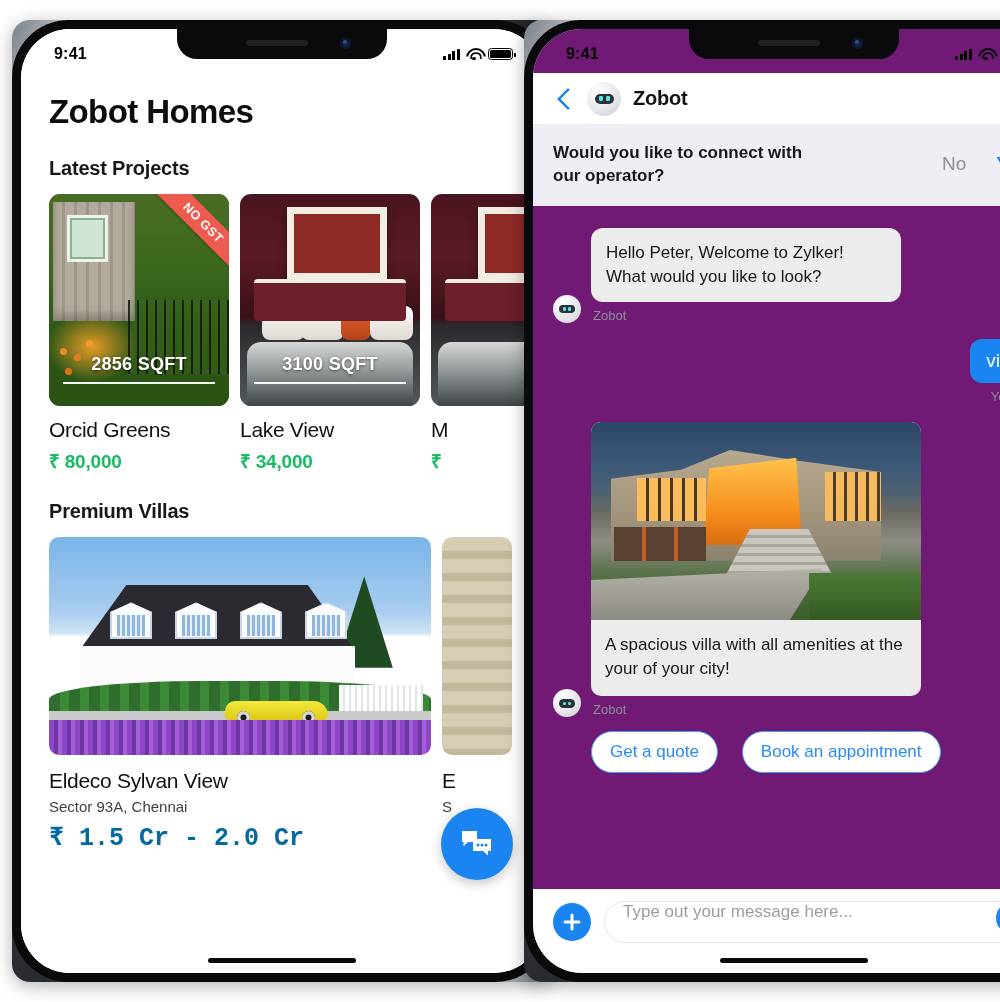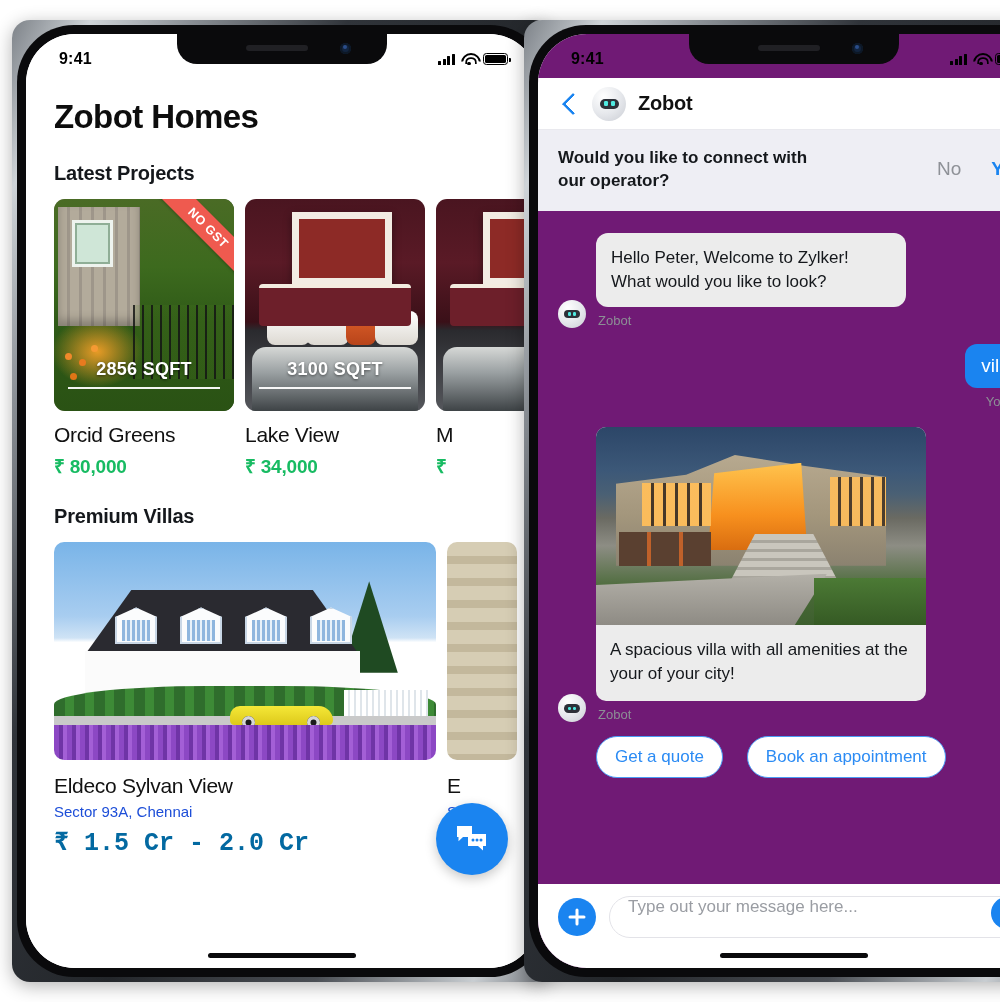--- a/index.html
+++ b/index.html
@@ -10,21 +10,20 @@
     overflow: hidden;
   }
   .stage { position: relative; width: 1000px; height: 1002px; }
 
   
   .phone {
     position: absolute;
     width: 540px; height: 962px;
     border-radius: 18px;
     background: linear-gradient(115deg,#7d8288 0%,#cfd4d8 8%,#8b9096 18%,#30343a 34%,#23262a 55%,#4a4e54 76%,#c8cdd1 92%,#70747a 100%);
-    padding: 5px;
     box-shadow: 0 4px 18px rgba(0,0,0,.30);
   }
   .phone.left  { left: 12px;  top: 20px; }
   .phone.right { left: 524px; top: 20px; }
   .phone-inner {
     width: 100%; height: 100%;
     border-radius: 57px;
     background: #0a0a0c;
     padding: 9px;
   }
@@ -127,21 +126,21 @@
     font-size: 12.5px; font-weight: 700; letter-spacing: .5px;
     text-align:center; padding: 5px 0;
     box-shadow: 0 1px 3px rgba(0,0,0,.25);
   }
   .proj-name { margin-top: 12px; font-size: 21px; font-weight: 500; color:#111; letter-spacing:-.3px; }
   .proj-price { margin-top: 6px; font-size: 19px; font-weight: 600; color:#17bb62; letter-spacing:-.2px; }
 
   .villa-card { flex: 0 0 auto; width: 382px; }
   .villa-img { width: 382px; height: 218px; border-radius: 10px; overflow:hidden; position:relative; }
   .villa-name { margin-top: 14px; font-size: 21px; font-weight: 500; color:#111; letter-spacing:-.3px; }
-  .villa-loc  { margin-top: 5px; font-size: 15px; color:#1d4ed8; }
+  .villa-loc  { margin-top: 5px; font-size: 15px; color:#404040; }
   .villa-price{ margin-top: 7px; font-size: 25px; font-weight: 600; color:#0369a1;font-family:Liberation Mono, monospace; }
 
   .fab {
     position: absolute; right: 30px; bottom: 93px;
     width: 72px; height: 72px; border-radius: 50%;
     background:#1a84f0; box-shadow: 0 4px 12px rgba(0,0,0,.22);
     display:flex; align-items:center; justify-content:center; z-index: 30;
   }
 
   

